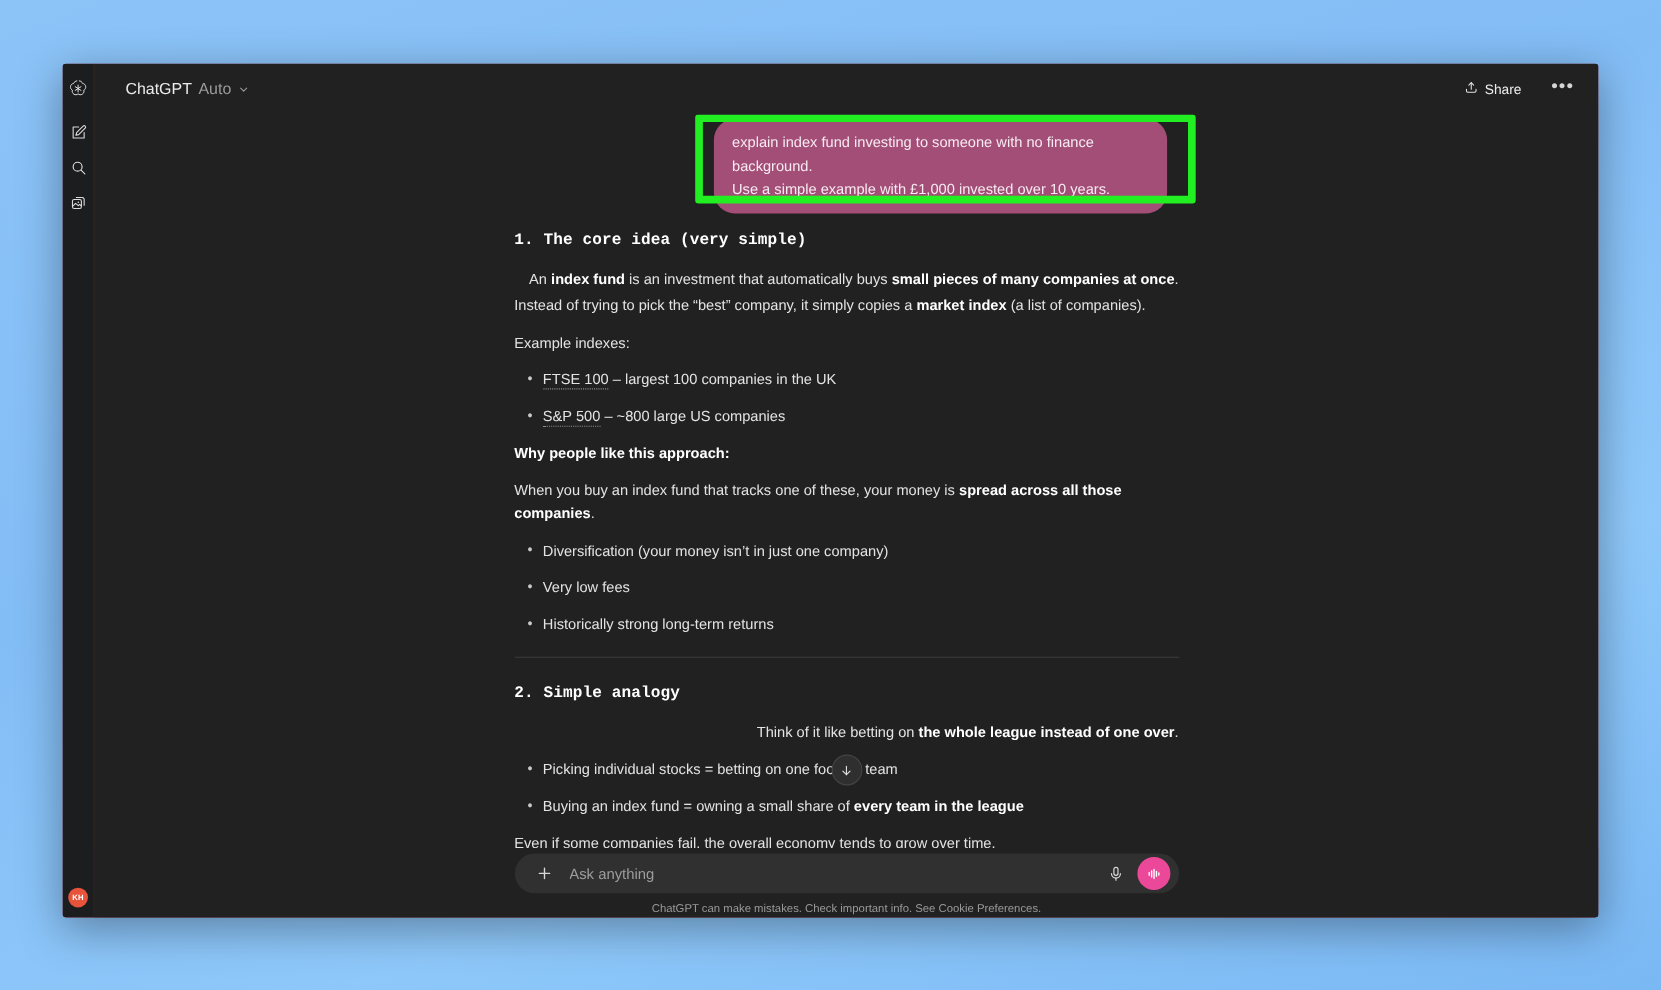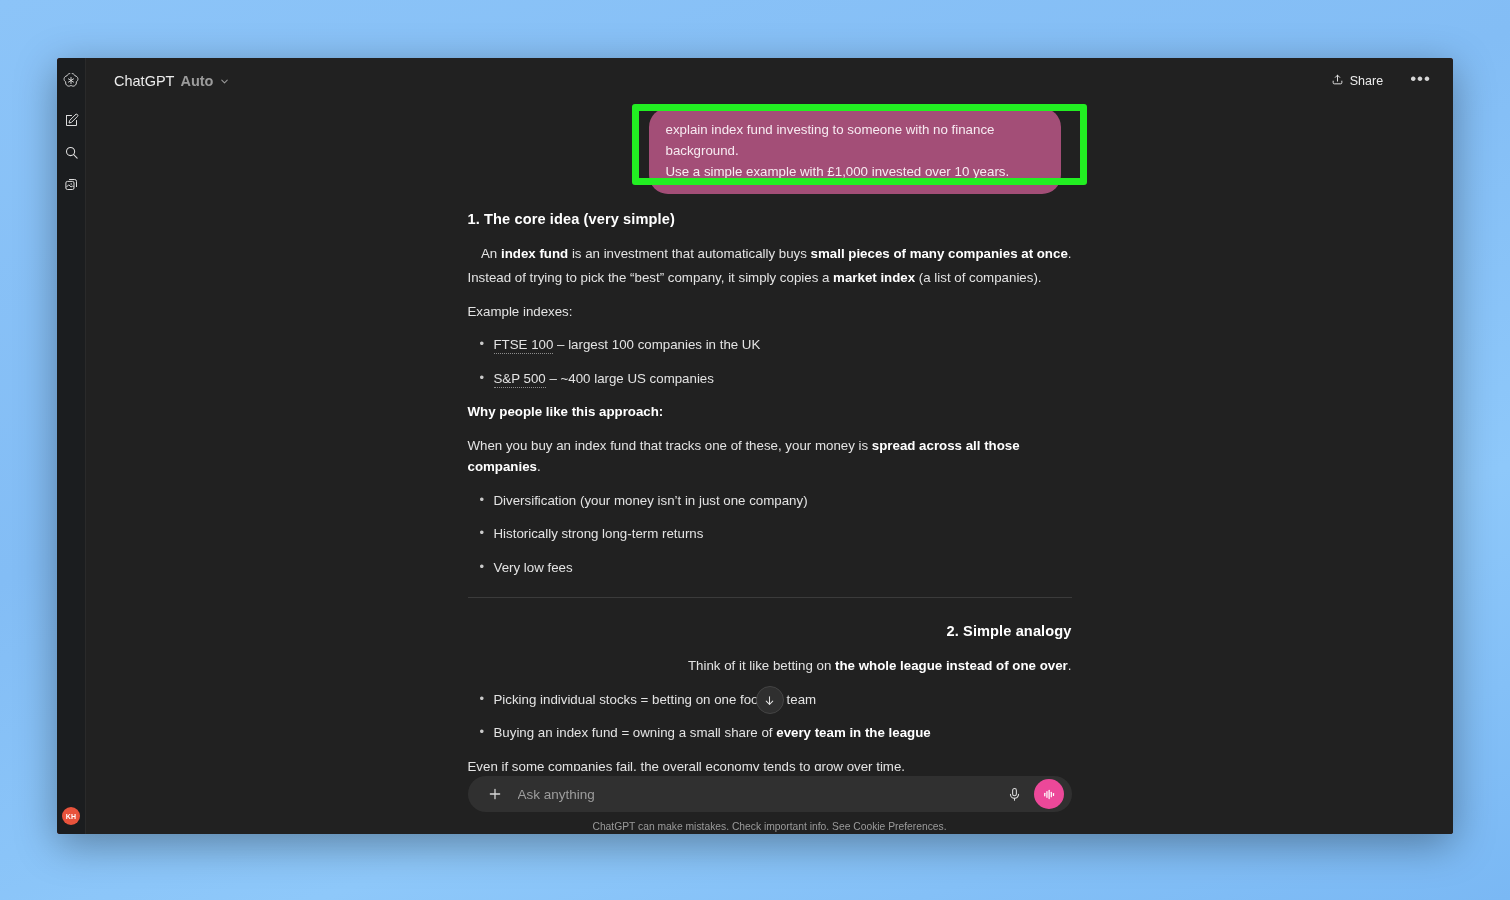--- a/index.html
+++ b/index.html
@@ -72,21 +72,21 @@
     display: flex; align-items: center;
     padding: 0 18px 0 22px;
     position: relative; z-index: 6;
   }
   .model-sel {
     display: flex; align-items: center; gap: 6px;
     font-size: 14.5px; cursor: pointer;
     padding: 4px 6px; border-radius: 7px;
   }
   .model-name { color: #ececec; font-weight: 400; }
-  .model-variant { color: #9b9b9b; font-weight: bold; }
+  .model-variant { color: #9b9b9b; }
   .chev { color: #9b9b9b; display: flex; align-items: center; }
   .topbar-right {
     margin-left: auto; display: flex; align-items: center; gap: 14px;
   }
   .share-btn {
     display: flex; align-items: center; gap: 6px;
     color: #ececec; font-size: 12.5px;
     padding: 5px 9px; border-radius: 14px; cursor: pointer; justify-content: flex-end;
   }
   .more-btn {
@@ -130,21 +130,21 @@
     line-height: 1.58;
     max-width: 412px;
     margin-right: 11px;
     margin-top: 2px;
   }
 
   
   .assistant { color: #ececec; font-size: 13.3px; line-height: 1.62; }
   .assistant h3 {
     font-size: 14.6px; font-weight: 700; color: #fff;
-    margin: 0 0 11px 0; letter-spacing: 0.1px;
+    margin: 0 0 11px 0; letter-spacing: 0.1px; font-family: Liberation Mono, monospace;
   }
   .assistant p { margin: 0 0 12px 0; color: #e3e3e3; }
   .assistant p.tight { margin-bottom: 3px; text-align: right; }
   .assistant strong { font-weight: 700; color: #fff; }
   .assistant ul {
     margin: 0 0 12px 0; padding-left: 26px; list-style: none;
   }
   .assistant li {
     position: relative; margin-bottom: 9px; color: #e3e3e3; margin-top: 12px;
   }
@@ -154,21 +154,21 @@
   }
   .tooltip-term {
     border-bottom: 1px dotted #8d8d8d;
     padding-bottom: 1px;
     cursor: help;
   }
   .divider {
     height: 1px; background: #3b3b3b;
     margin: 19px 0 22px 0;
   }
-  .sec2 { margin-top: 0; text-align: right; }
+  .sec2 { margin-top: 0; }
 
   
   .scroll-down {
     position: absolute;
     left: 50%; transform: translateX(-50%);
     bottom: 57px;
     width: 28px; height: 28px; border-radius: 50%;
     background: #2f2f2f;
     border: 1px solid #444;
     display: flex; align-items: center; justify-content: center;
@@ -313,34 +313,34 @@
             <span>Instead of trying to pick the “best” company, it simply copies a </span><strong>market index</strong><span> (a list of companies).</span>
           </p>
 
           <p>Example indexes:</p>
 
           <ul>
             <li>
               <span class="tooltip-term">FTSE 100</span><span> – largest 100 companies in the UK</span>
             </li>
             <li>
-              <span class="tooltip-term">S&amp;P 500</span><span> – ~400 large US companies</span>
+              <span class="tooltip-term">S&amp;P 500</span><span> – ~800 large US companies</span>
             </li>
           </ul>
 
           <p><strong>Why people like this approach:</strong></p>
 
           <p>
             <span>When you buy an index fund that tracks one of these, your money is </span><strong>spread across all those companies</strong><span>.</span>
           </p>
 
           <ul>
             <li>Diversification (your money isn’t in just one company)</li>
+            <li>Very low fees</li>
             <li>Historically strong long-term returns</li>
-            <li>Very low fees</li>
           </ul>
 
           <div class="divider"></div>
 
           <h3 class="sec2">2. Simple analogy</h3>
 
           <p class="tight">
             <span>Think of it like betting on </span><strong>the whole league instead of one over</strong><span>.</span>
           </p>
 

